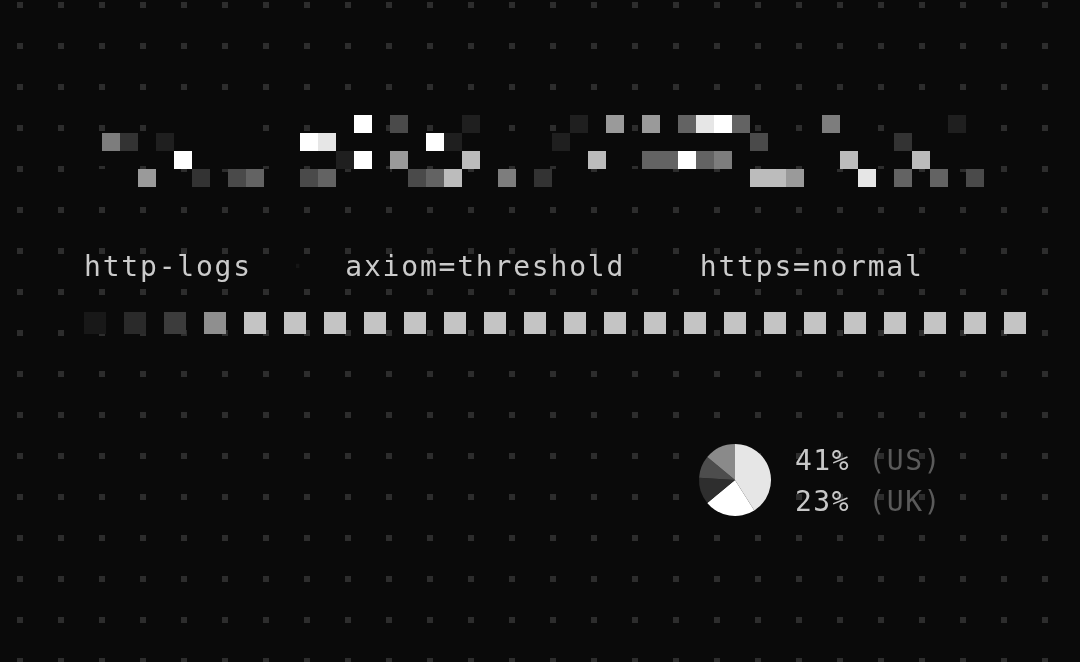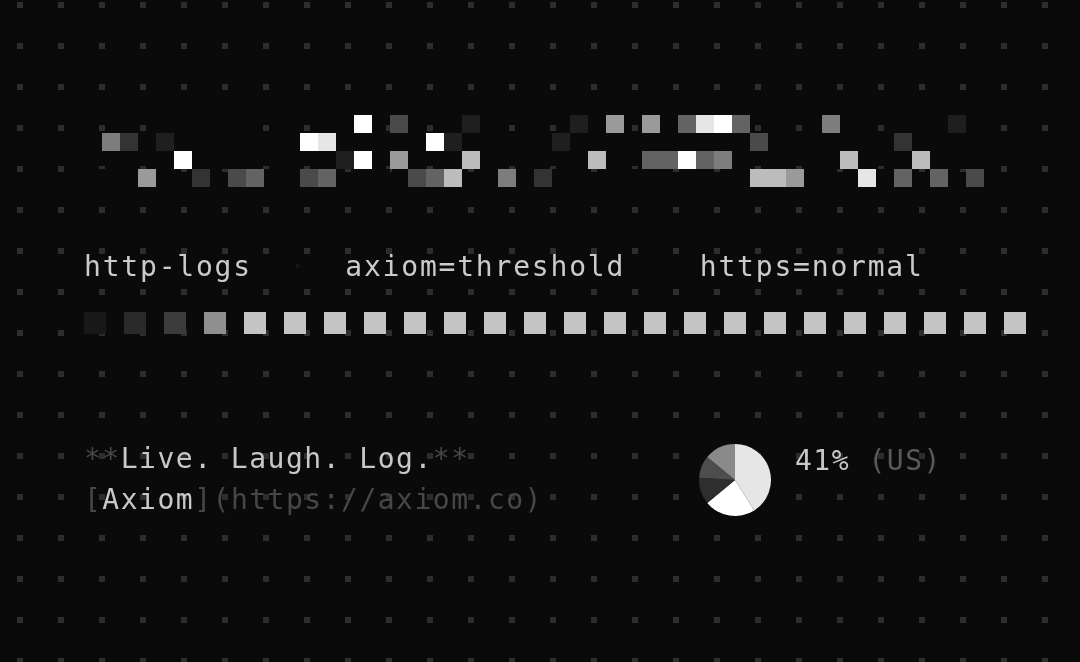--- a/index.html
+++ b/index.html
@@ -765,36 +765,34 @@
       <div class="sq" style="background: rgb(196, 196, 196);"></div>
       <div class="sq" style="background: rgb(196, 196, 196);"></div>
       <div class="sq" style="background: rgb(196, 196, 196);"></div>
       <div class="sq" style="background: rgb(196, 196, 196);"></div>
       <div class="sq" style="background: rgb(196, 196, 196);"></div>
       <div class="sq" style="background: rgb(196, 196, 196);"></div>
       <div class="sq" style="background: rgb(196, 196, 196);"></div>
       <div class="sq" style="background: rgb(196, 196, 196);"></div>
     </div>
 
-  <div class="mdline" style="left:84px; top:442px;">
-    <span class="stars">**</span><span class="body">Live. Laugh. Log.</span><span class="stars">**</span>
-  </div>
-
-  <div class="mdline" style="left:84px; top:483px;">
-    <span class="brack">[</span><span class="body">Axiom</span><span class="brack">]</span><span class="paren">(</span><span class="url">https://axiom.co</span><span class="paren">)</span>
-  </div>
+
 
   <svg class="pie" width="80" height="80" style="left:695px; top:440px;">
     <g transform="translate(40,40)" id="pie-g">
         <path d="M0 0 L2.204364238465236e-15 -36 A36 36 0 0 1 19.28976461924389 30.395805318072533 Z" fill="#e6e6e6"></path>
         <path d="M0 0 L19.28976461924389 30.395805318072533 A36 36 0 0 1 -27.738476739928398 22.947263630952847 Z" fill="#ffffff"></path>
         <path d="M0 0 L-27.738476739928398 22.947263630952847 A36 36 0 0 1 -35.92896222341778 -2.2604587030552645 Z" fill="#2e2e2e"></path>
         <path d="M0 0 L-35.92896222341778 -2.2604587030552645 A36 36 0 0 1 -27.738476739928426 -22.947263630952815 Z" fill="#4d4d4d"></path>
         <path d="M0 0 L-27.738476739928426 -22.947263630952815 A36 36 0 0 1 -6.613092715395707e-15 -36 Z" fill="#8a8a8a"></path>
       </g>
   </svg>
 
   <div class="legend" style="left:795px; top:444px;">
     <span class="pct">41%</span>
     <span class="cc">(US)</span>
   </div>
+  <div class="legend" style="left:795px; top:485px;">
+    <span class="pct">23%</span>
+    <span class="cc">(UK)</span>
+  </div>
 
 </div>
 
 </body></html>

